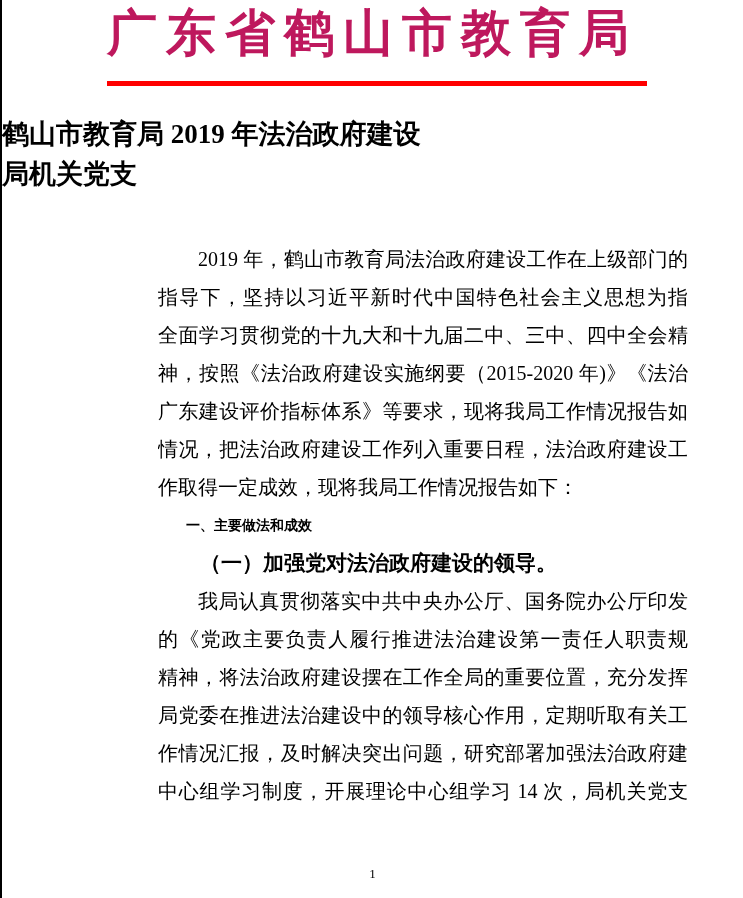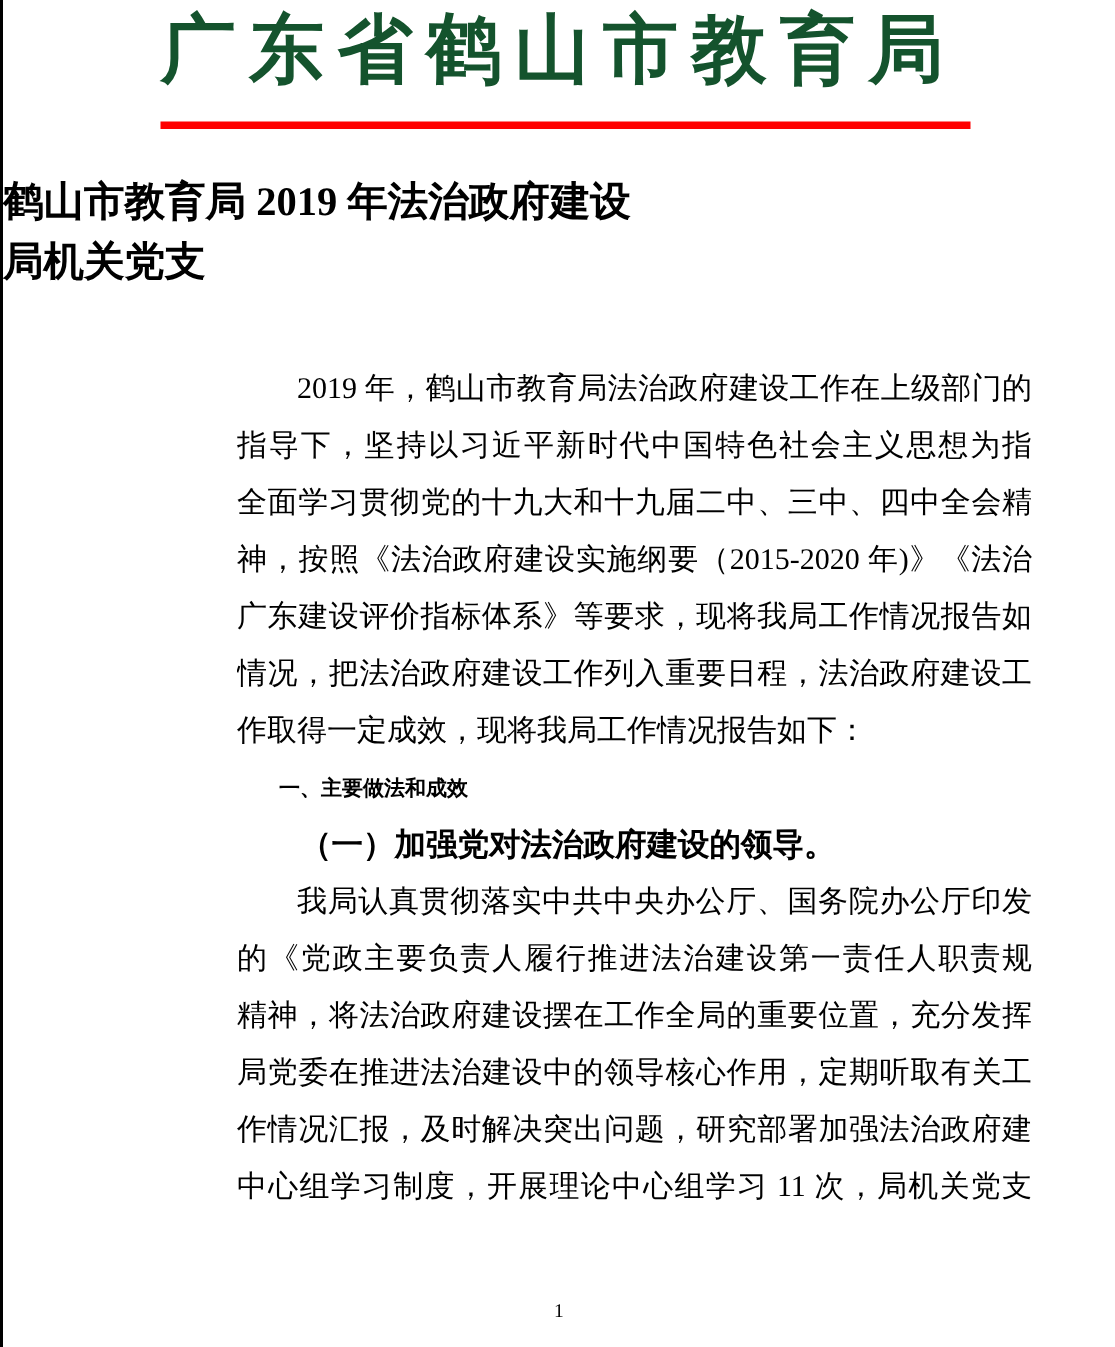--- a/index.html
+++ b/index.html
@@ -22,21 +22,21 @@
   .agency {
     position: absolute;
     top: 4px;
     left: 0;
     width: 100%;
     text-align: center;
     font-size: 50px;
     line-height: 58px;
     font-weight: bold;
     letter-spacing: 9px;
-    color: #14532d;
+    color: #be185d;
     white-space: nowrap;
   }
   .redline {
     position: absolute;
     top: 81px;
     left: 105px;
     width: 540px;
     height: 5px;
     background: #ff0000;
   }
@@ -118,18 +118,18 @@
     <div class="line noj">作取得一定成效，现将我局工作情况报告如下：</div>
 
     <div class="line noj indent heading1">一、主要做法和成效</div>
     <div class="line noj indent heading2">（一）加强党对法治政府建设的领导。</div>
 
     <div class="line indent">我局认真贯彻落实中共中央办公厅、国务院办公厅印发</div>
     <div class="line">的《党政主要负责人履行推进法治建设第一责任人职责规定》</div>
     <div class="line">精神，将法治政府建设摆在工作全局的重要位置，充分发挥</div>
     <div class="line">局党委在推进法治建设中的领导核心作用，定期听取有关工</div>
     <div class="line">作情况汇报，及时解决突出问题，研究部署加强法治政府建</div>
-    <div class="line">中心组学习制度，开展理论中心组学习 11 次，局机关党支</div>
+    <div class="line">中心组学习制度，开展理论中心组学习 14 次，局机关党支</div>
   </div>
 
   <div class="pagenum">1</div>
 
 </div>
 
 </body></html>

